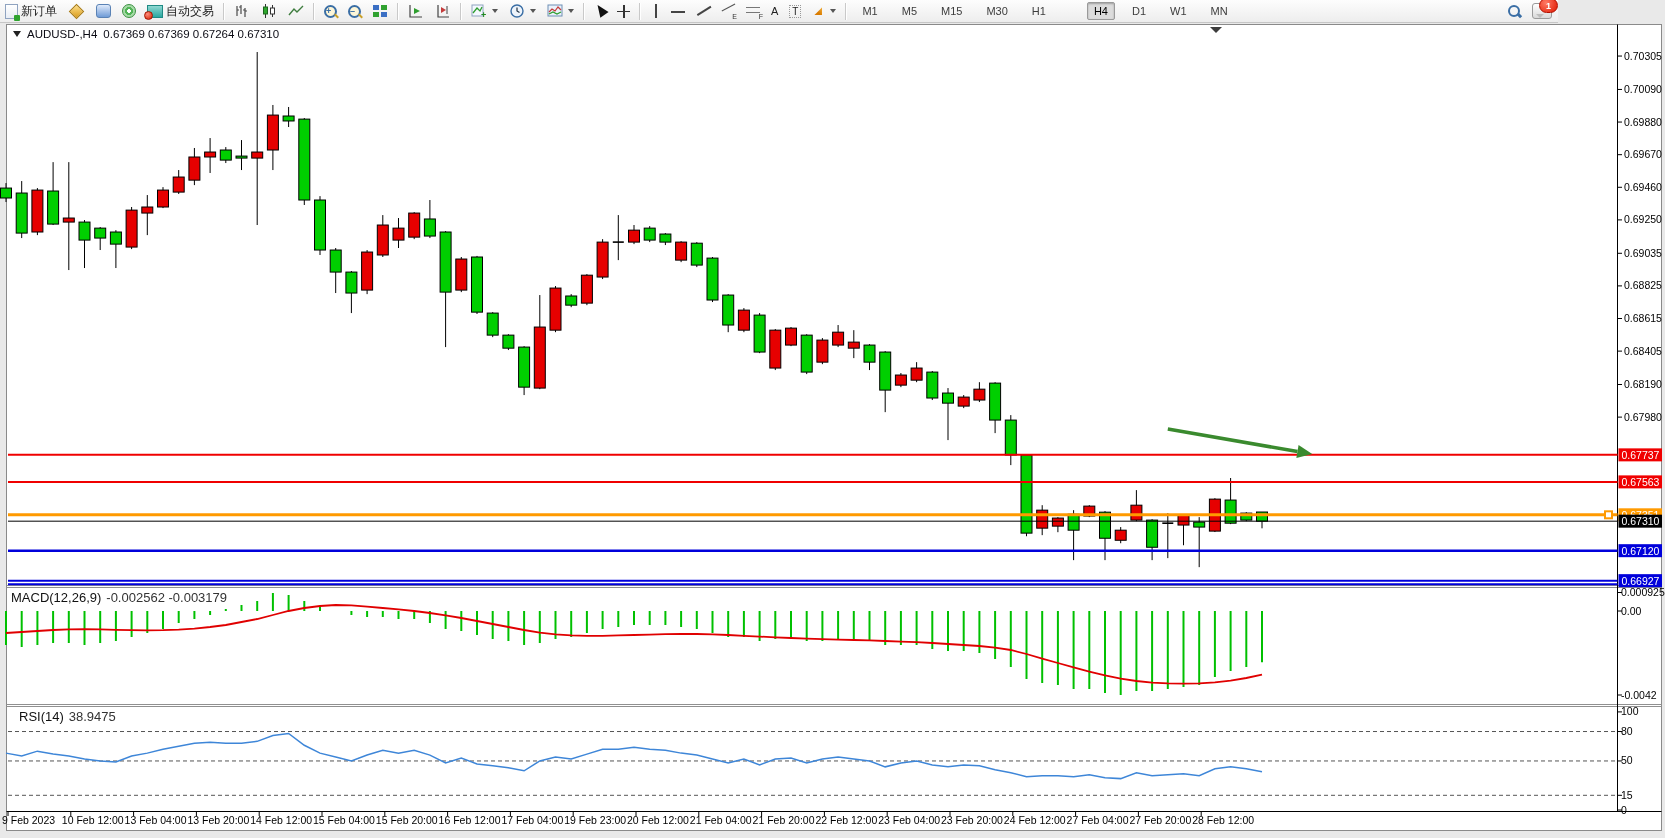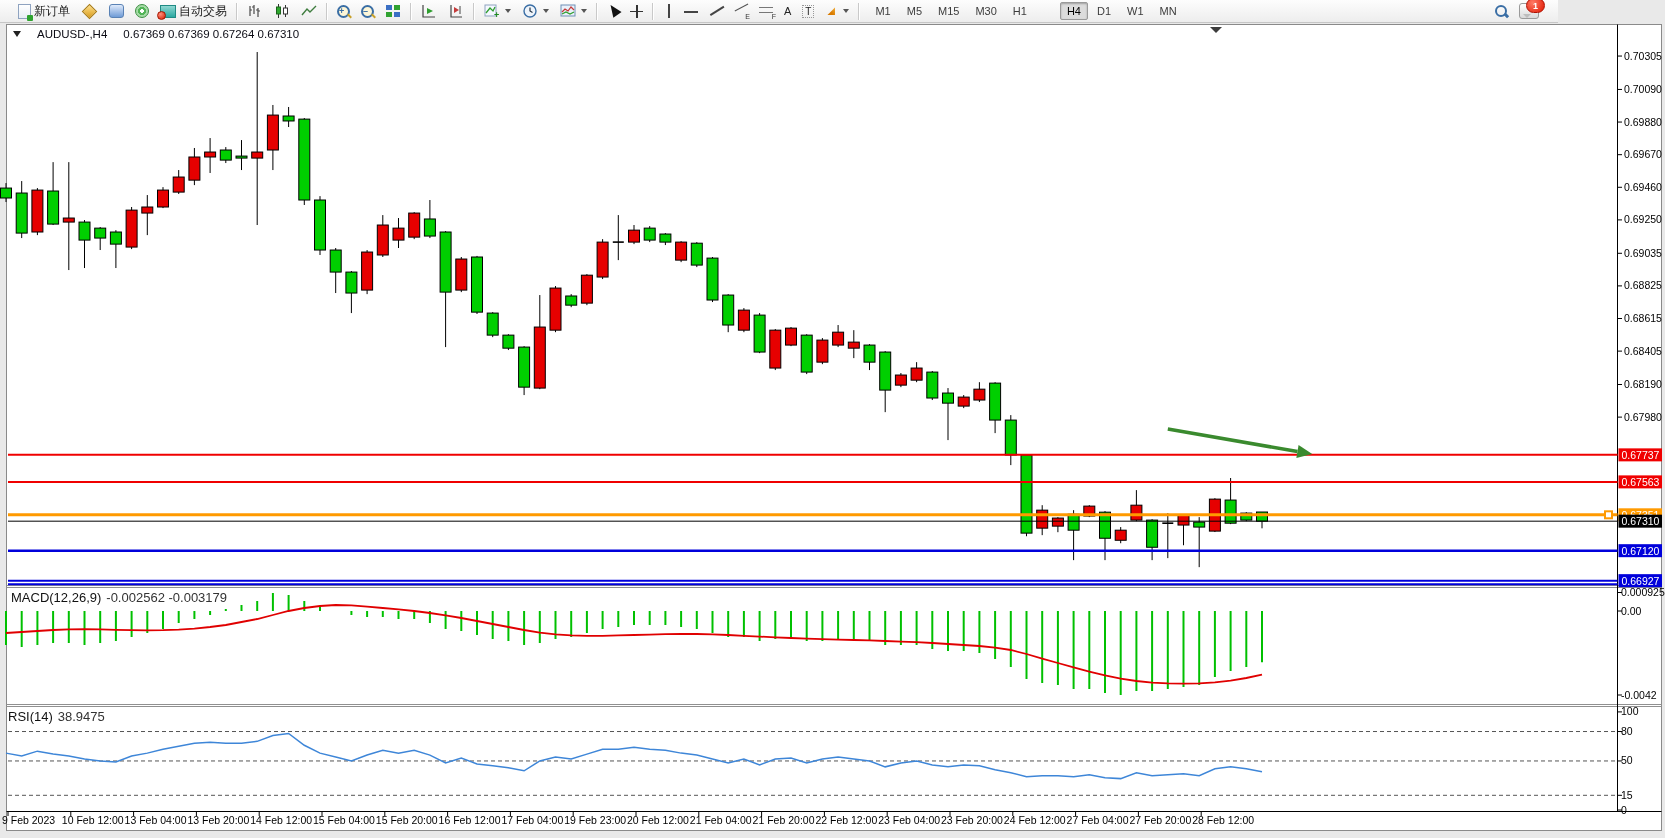--- a/index.html
+++ b/index.html
@@ -1,28 +1,28 @@
 <!DOCTYPE html>
 <html><head>
 <meta charset="utf-8">
 <style>
   html,body{margin:0;padding:0;background:#e9e9e9;}
   .app{position:relative;width:1665px;height:838px;background:#e9e9e9;overflow:hidden;
        font-family:"Liberation Sans","DejaVu Sans",sans-serif;-webkit-font-smoothing:antialiased;}
   
   .toolbar{position:absolute;left:0;top:0;width:1558px;height:23px;z-index:30;
            background:linear-gradient(#fdfdfd,#ededed);border-bottom:1px solid #c6c6c6;
-           display:flex;align-items:center;padding:0 13px;box-sizing:border-box;gap:1px;}
+           display:flex;align-items:center;padding:0 0;box-sizing:border-box;gap:1px;}
   .tbtn{display:flex;align-items:center;gap:3px;height:20px;padding:0 4px;font-size:12px;color:#1b1b1b;
         border:1px solid transparent;border-radius:2px;white-space:nowrap;}
   .sep{width:1px;height:17px;background:#c9c9c9;border-right:1px solid #fff;margin:0 3px;}
   .caret{width:0;height:0;border-left:3px solid transparent;border-right:3px solid transparent;
          border-top:4px solid #555;margin-left:2px;}
   .icn{width:16px;height:16px;display:block;}
-  .tf-bar{display:flex;align-items:center;gap:2px;margin-left:4px;}
+  .tf-bar{display:flex;align-items:center;gap:10px;margin-left:4px;}
   .tf{font-size:11px;color:#3c3c3c;padding:2px 6px;border:1px solid transparent;border-radius:2px;}
   .tf.active{background:#dcdcdc;border:1px solid #9a9a9a;box-shadow:inset 0 1px 2px rgba(0,0,0,.28);color:#000;margin-left:24px;}
   .tb-right{margin-left:auto;display:flex;align-items:center;gap:6px;padding-right:6px;}
   .bubble{position:relative;width:18px;height:14px;background:linear-gradient(#fff,#d9d9d9);
           border:1px solid #9a9a9a;border-radius:3px;}
   .bubble:after{content:"";position:absolute;left:3px;bottom:-4px;border:4px solid transparent;border-top-color:#bdbdbd;}
   .badge{position:absolute;right:-7px;top:-6px;min-width:13px;height:13px;background:radial-gradient(circle at 35% 30%,#ff7a66,#e01800);
          color:#fff;font-size:9px;font-weight:bold;border-radius:8px;display:flex;align-items:center;justify-content:center;
          border:1px solid #b01000;padding:0 2px;}
   
@@ -54,24 +54,24 @@
   .ic-fibo{width:14px;height:12px;background:repeating-linear-gradient(#0000 0 2px,#777 2px 3px,#0000 3px 5px);}
   .ic-fibo:after{content:"F";position:absolute;right:-3px;bottom:-3px;font-size:7px;color:#333;}
   .ic-arrows{width:13px;height:12px;} .ic-arrows:before{content:"";position:absolute;left:2px;top:2px;width:8px;height:8px;
              background:linear-gradient(45deg,#d97b00 40%,#f2b13d);clip-path:polygon(0 100%,100% 100%,100% 0,60% 40%,0 100%);}
   .ic-search{width:13px;height:13px;}
   .ic-search:before{content:"";position:absolute;left:0;top:0;width:8px;height:8px;border:2px solid #3a6ea5;border-radius:50%;}
   .ic-search:after{content:"";position:absolute;left:9px;top:9px;width:5px;height:2.5px;background:#3a6ea5;transform:rotate(45deg);}
   .gA{font-size:11px;color:#222;} .gT{font-size:10px;color:#222;border:1px dotted #999;padding:0 2px;}
   
   .overlay{position:absolute;z-index:20;white-space:nowrap;}
-  .chart-title{left:13px;top:28px;font-size:11.5px;color:#0b0b14;display:flex;align-items:center;gap:16px;}
+  .chart-title{left:13px;top:28px;font-size:11.5px;color:#0b0b14;display:flex;align-items:center;gap:6px;}
   .tri-down{width:0;height:0;border-left:4px solid transparent;border-right:4px solid transparent;border-top:6px solid #222;}
   .ind-label{font-size:13px;color:#111;}
-  .macd-label{left:11px;top:590px;} .rsi-label{left:8px;top:709px;text-align:center;}
+  .macd-label{left:11px;top:590px;} .rsi-label{left:19px;top:709px;text-align:center;}
   .vals{color:#333;margin-left:5px;}
   svg text{font-family:"Liberation Sans","DejaVu Sans",sans-serif;}
 </style>
 </head>
 <body>
 
 <div class="app">
 
   <div class="toolbar">
     <div class="tbtn">

